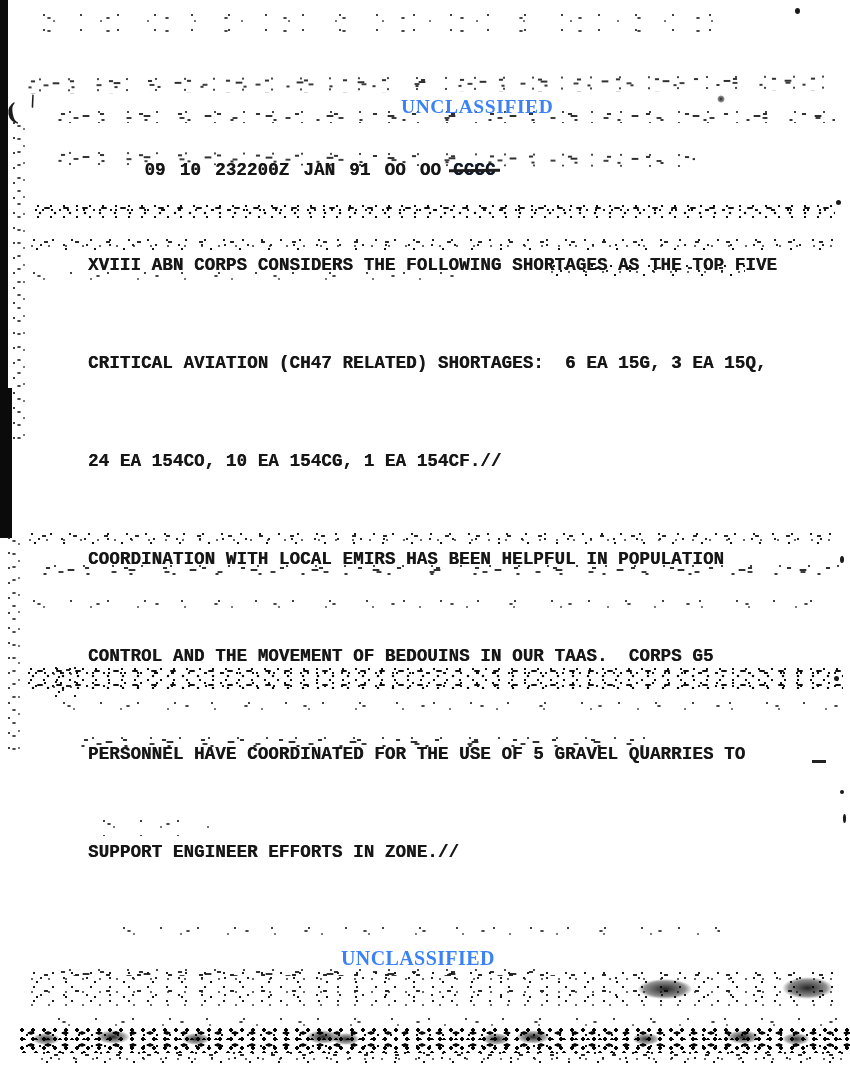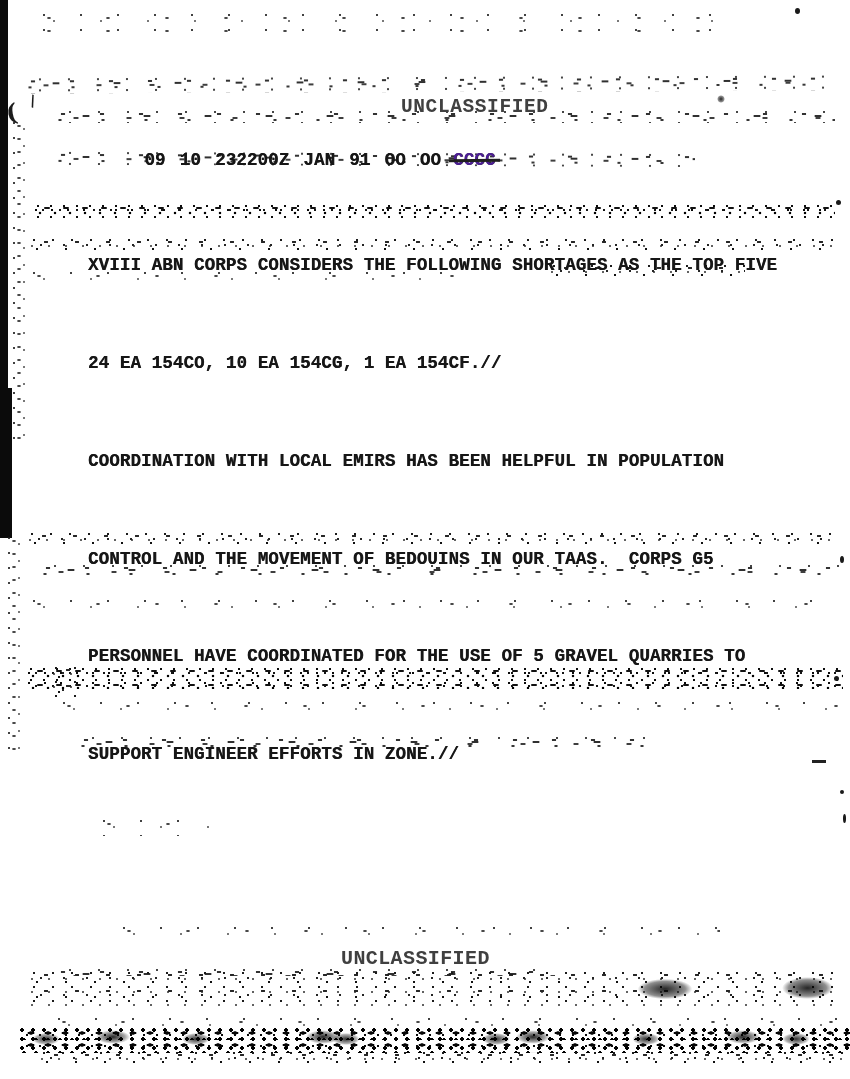--- a/index.html
+++ b/index.html
@@ -9,31 +9,31 @@
     font-family:"Liberation Mono","DejaVu Sans Mono",monospace;
   }
   .abs{position:absolute;}
   
   .msg-text{
     color:#161616;font-weight:700;font-size:17.5px;
     white-space:pre;letter-spacing:0.1px;
     text-shadow:0.35px 0 0 rgba(10,10,10,.85);
   }
   .header-line{left:88px;top:130px;word-spacing:3.5px;}
-  .struck{position:relative;display:inline-block;margin-left:12px;color:#4c1d95;}
+  .struck{position:relative;display:inline-block;margin-left:12px;color:#0f172a;margin-top:10px;}
   .struck::after{
     content:"";position:absolute;left:-4px;right:-5px;top:46%;height:3.2px;
     background:#1f1f1f;transform:rotate(-0.6deg);
   }
   .body-block{left:88px;top:184px;line-height:32.6px;}
   .line{height:32.6px;}
   
   .banner{
-    font-family:Liberation Mono, monospace;
-    font-weight:700;color:#404040;
+    font-family:Liberation Serif, serif;
+    font-weight:700;color:#3b82f6;
   }
   .banner.top{left:401px;top:96px;font-size:19.5px;letter-spacing:0.6px;}
   .banner.bottom{left:341px;top:947px;font-size:20px;letter-spacing:0.4px;}
   
   .left-bar{background:#0b0b0b;}
   .speck-light{
     opacity:.85;
     background-image:
       radial-gradient(circle 0.9px at 4px 3px,#222 85%,transparent 100%),
       radial-gradient(circle 0.8px at 14px 9px,#333 85%,transparent 100%),
@@ -139,20 +139,21 @@
   <div class="abs dot" style="left:795px;top:8px;width:5px;height:6px;"></div>
 
   <div class="abs banner top">UNCLASSIFIED</div>
 
   <div class="abs msg-text header-line">
     <span>09 10 232200Z JAN 91 OO OO</span><span class="struck">CCCC</span>
   </div>
 
   <div class="abs msg-text body-block">
     <div class="line">XVIII ABN CORPS CONSIDERS THE FOLLOWING SHORTAGES AS THE TOP FIVE</div>
+    <div class="line">CRITICAL AVIATION (CH47 RELATED) SHORTAGES:  6 EA 15G, 3 EA 15Q,</div>
     <div class="line">24 EA 154CO, 10 EA 154CG, 1 EA 154CF.//</div>
     <div class="line">COORDINATION WITH LOCAL EMIRS HAS BEEN HELPFUL IN POPULATION</div>
     <div class="line">CONTROL AND THE MOVEMENT OF BEDOUINS IN OUR TAAS.  CORPS G5</div>
     <div class="line">PERSONNEL HAVE COORDINATED FOR THE USE OF 5 GRAVEL QUARRIES TO</div>
     <div class="line">SUPPORT ENGINEER EFFORTS IN ZONE.//</div>
     
     
     
     
     

